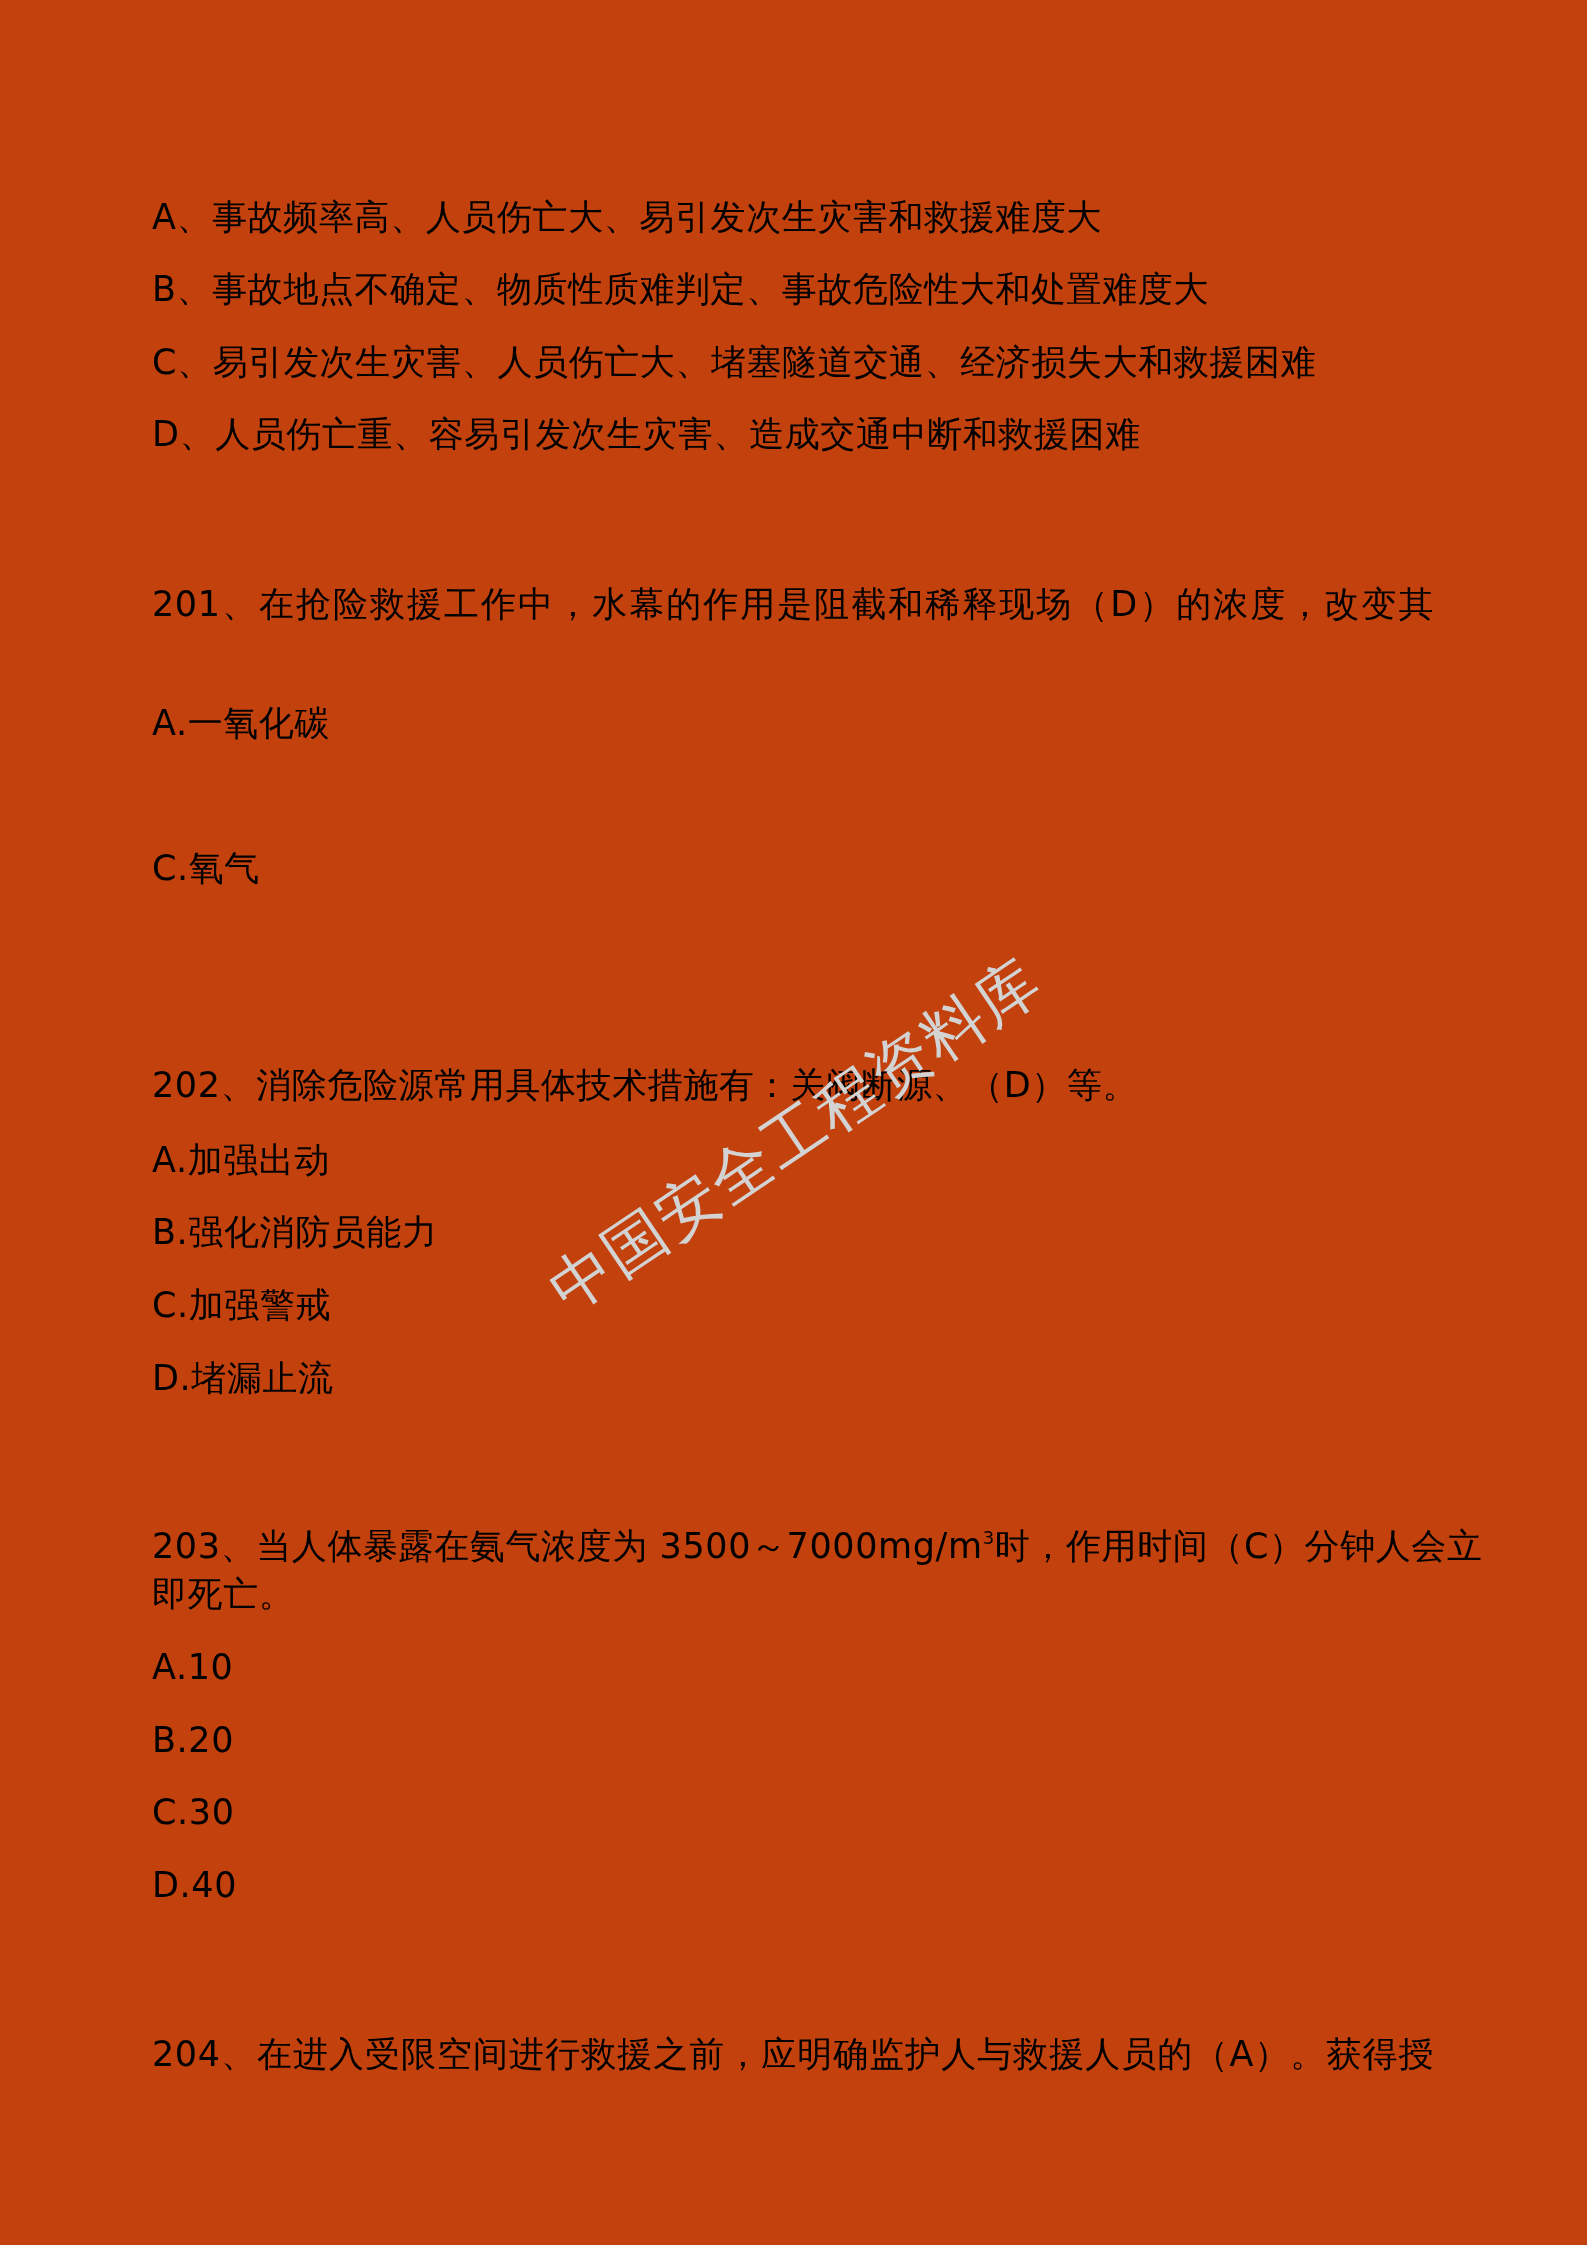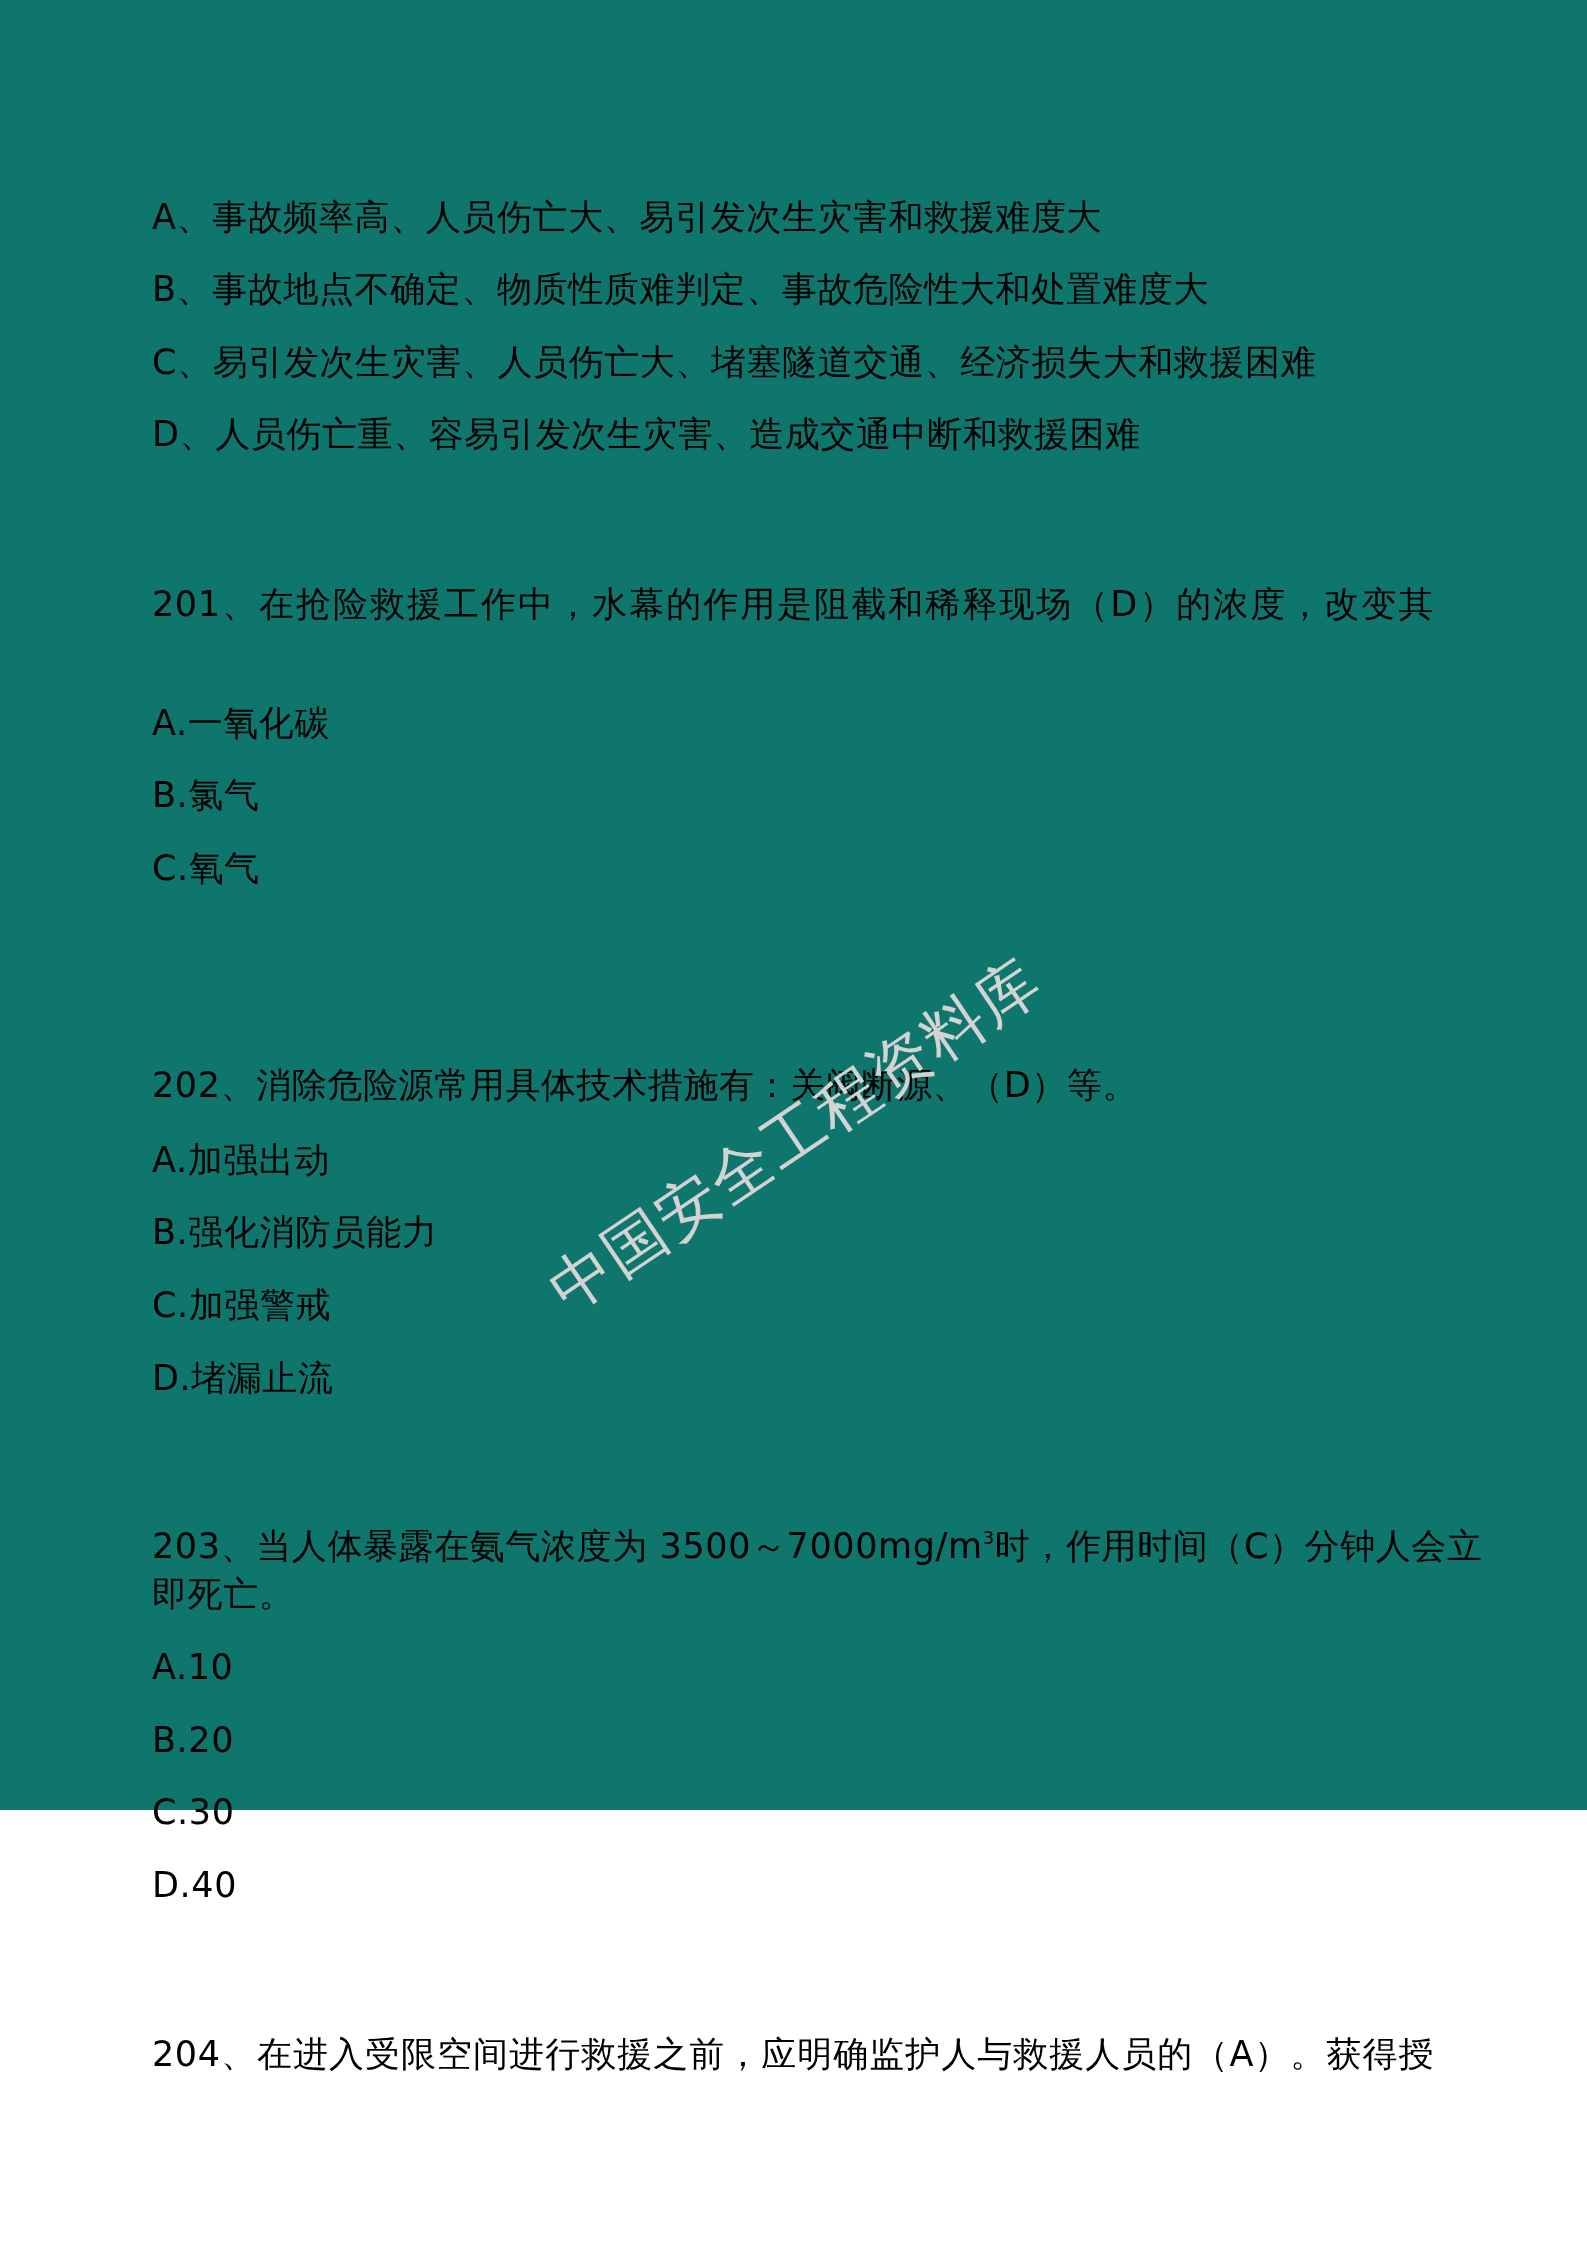--- a/index.html
+++ b/index.html
@@ -1,17 +1,17 @@
 <!DOCTYPE html>
 <html><head>
 <meta charset="utf-8">
 <style>
   html, body { margin: 0; padding: 0; background: #ffffff; }
   body { width: 1587px; height: 2245px; position: relative; overflow: hidden; }
-  .page { position: absolute; left: 0; top: 0; width: 1587px; height: 1810px; background: #0f766e; }
+  .page { position: absolute; left: 0; top: 0; width: 1587px; height: 2245px; background: #c2410c; }
   .line {
     position: absolute; left: 152px; width: 1282px;
     height: 44px; line-height: 44px;
     font-family: "DejaVu Sans", "Liberation Sans", sans-serif;
     font-size: 35px; color: #000000; white-space: nowrap;
     letter-spacing: 0.6px;
   }
   .line.just { text-align: justify; text-align-last: justify; margin-top: 24px; }
   sup.unit { font-size: 18px; line-height: 0; vertical-align: 14px; }
   .watermark {
@@ -27,21 +27,20 @@
 
 <div class="page">
 
   <div class="line" style="top:195px">A、事故频率高、人员伤亡大、易引发次生灾害和救援难度大</div>
   <div class="line" style="top:267px">B、事故地点不确定、物质性质难判定、事故危险性大和处置难度大</div>
   <div class="line" style="top:340px">C、易引发次生灾害、人员伤亡大、堵塞隧道交通、经济损失大和救援困难</div>
   <div class="line" style="top:412px">D、人员伤亡重、容易引发次生灾害、造成交通中断和救援困难</div>
 
   <div class="line just" style="top:558px">201、在抢险救援工作中，水幕的作用是阻截和稀释现场（D）的浓度，改变其</div>
   <div class="line" style="top:701px">A.一氧化碳</div>
-  <div class="line" style="top:773px">B.氯气</div>
   <div class="line" style="top:846px">C.氧气</div>
 
   <div class="line" style="top:1063px">202、消除危险源常用具体技术措施有：关阀断源、（D）等。</div>
   <div class="line" style="top:1138px">A.加强出动</div>
   <div class="line" style="top:1210px">B.强化消防员能力</div>
   <div class="line" style="top:1283px">C.加强警戒</div>
   <div class="line" style="top:1356px">D.堵漏止流</div>
 
   <div class="line just" style="top:1500px"><span>203、当人体暴露在氨气浓度为 3500～7000mg/m</span><sup class="unit">3</sup><span>时，作用时间（C）分钟人会立</span></div>
   <div class="line" style="top:1572px">即死亡。</div>

